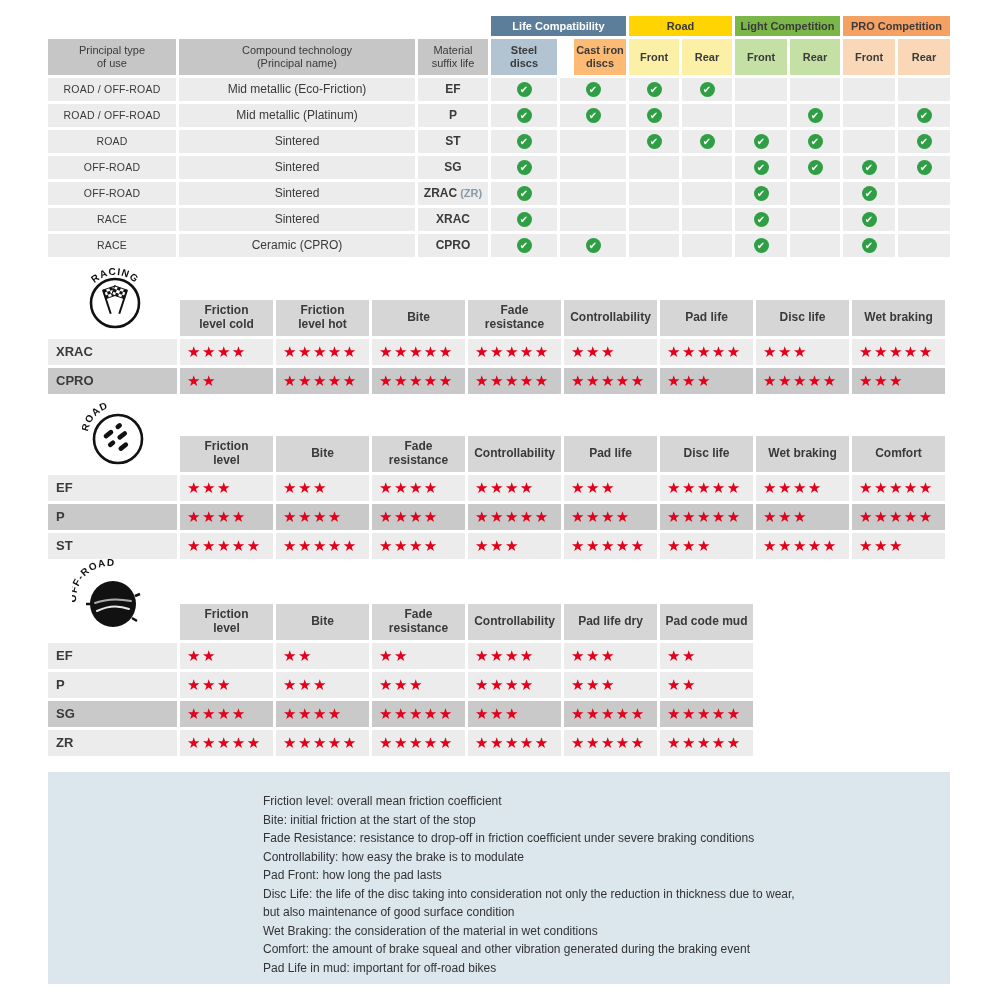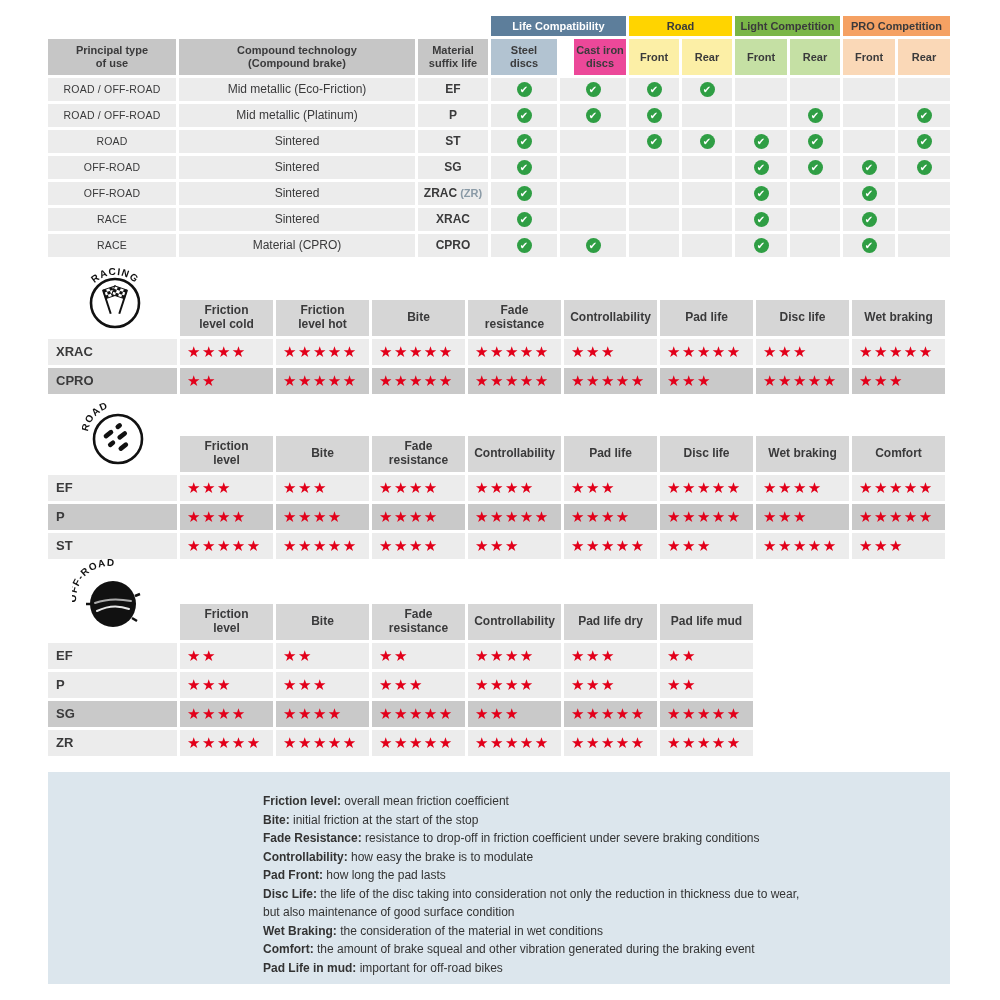--- a/index.html
+++ b/index.html
@@ -10,21 +10,21 @@
   
   .cell { display:flex; align-items:center; justify-content:center; text-align:center;
           background:var(--row_light,#ececec); font-size:11px; white-space:pre-line;
           line-height:1.15; color:#3a3a3b; }
 
   
   #compat-grid { position:absolute; left:48px; top:16px; display:grid;
     grid-template-columns:128px 236px 70px 66px 66px 50px 50px 52px 50px 52px 52px;
     grid-template-rows:20px 36px repeat(7,23px); gap:3px; }
   .group-h { font-weight:bold; font-size:11px; }
-  .left-h  { background:var(--header_gray,#c6c6c6); font-weight:bold; }
+  .left-h  { background:var(--header_gray,#c6c6c6); font-weight:normal; }
   .sub-h   { font-weight:bold; }
   .use-cell { font-size:10.5px; letter-spacing:0.2px; }
   .compound-cell { font-size:12px; }
   .code-cell { font-weight:bold; font-size:12px; }
   .code-note { color:#8a9aa6; font-weight:bold; margin-left:3px; font-size:11px; }
   .check { width:15px; height:15px; border-radius:50%; background:var(--check_green,#2f9e44);
            color:#fff; font-size:10px; display:flex; align-items:center; justify-content:center; }
 
   
   .rating-grid { position:absolute; display:grid; grid-template-rows:36px; grid-auto-rows:26px; gap:3px; }
@@ -43,41 +43,41 @@
   #icon-offroad { position:absolute; left:72px; top:558px; }
   .icon-arc-text { font-size:10px; font-weight:bold; letter-spacing:1px; fill:#111;
                    font-family:"Liberation Sans", sans-serif; }
 
   
   .legend { position:absolute; left:48px; top:772px; width:902px; height:212px;
             background:var(--legend_bg,#dce6ed); padding:20px 20px 0 215px; }
   .legend-title { color:var(--legend_red,#e2001a); font-weight:bold; font-size:12.5px;
                   margin-bottom:7px; letter-spacing:0.5px; }
   .legend-line { font-size:12px; line-height:18.5px; color:#333; }
-  .legend-term { font-weight:bold; }
+  .legend-term { font-weight:normal; }
 </style>
 </head>
 <body>
 
 <div class="page">
 
   <div id="compat-grid">
       <div class="cell group-h" style="grid-area: 1 / 4 / auto / span 2; background: rgb(93, 126, 155); color: rgb(255, 255, 255);">Life Compatibility</div>
       <div class="cell group-h" style="grid-area: 1 / 6 / auto / span 2; background: rgb(255, 212, 0); color: rgb(58, 58, 59);">Road</div>
       <div class="cell group-h" style="grid-area: 1 / 8 / auto / span 2; background: rgb(122, 182, 72); color: rgb(58, 58, 59);">Light Competition</div>
       <div class="cell group-h" style="grid-area: 1 / 10 / auto / span 2; background: rgb(245, 161, 99); color: rgb(58, 58, 59);">PRO Competition</div>
       <div class="cell left-h" style="grid-area: 2 / 1;">Principal type
 of use</div>
       <div class="cell left-h" style="grid-area: 2 / 2;">Compound technology
-(Compound brake)</div>
+(Principal name)</div>
       <div class="cell left-h" style="grid-area: 2 / 3;">Material
 suffix life</div>
       <div class="cell sub-h" style="grid-area: 2 / 4; background: rgb(178, 195, 209);">Steel
 discs</div>
-      <div class="cell sub-h" style="grid-area: 2 / 5; background: #ec4899; margin-left: 14px;">Cast iron
+      <div class="cell sub-h" style="grid-area: 2 / 5; background: #fdba74; margin-left: 14px;">Cast iron
 discs</div>
       <div class="cell sub-h" style="grid-area: 2 / 6; background: rgb(252, 239, 166);">Front</div>
       <div class="cell sub-h" style="grid-area: 2 / 7; background: rgb(252, 239, 166);">Rear</div>
       <div class="cell sub-h" style="grid-area: 2 / 8; background: rgb(197, 224, 164);">Front</div>
       <div class="cell sub-h" style="grid-area: 2 / 9; background: rgb(197, 224, 164);">Rear</div>
       <div class="cell sub-h" style="grid-area: 2 / 10; background: rgb(250, 216, 183);">Front</div>
       <div class="cell sub-h" style="grid-area: 2 / 11; background: rgb(250, 216, 183);">Rear</div>
       <div class="cell use-cell" style="grid-area: 3 / 1;">ROAD / OFF-ROAD</div>
       <div class="cell compound-cell" style="grid-area: 3 / 2;">Mid metallic (Eco-Friction)</div>
       <div class="cell code-cell" style="grid-area: 3 / 3;">EF</div>
@@ -138,21 +138,21 @@
       <div class="cell code-cell" style="grid-area: 8 / 3;">XRAC</div>
       <div class="cell check-cell" style="grid-area: 8 / 4;"><span class="check">✔</span></div>
       <div class="cell check-cell" style="grid-area: 8 / 5;"></div>
       <div class="cell check-cell" style="grid-area: 8 / 6;"></div>
       <div class="cell check-cell" style="grid-area: 8 / 7;"></div>
       <div class="cell check-cell" style="grid-area: 8 / 8;"><span class="check">✔</span></div>
       <div class="cell check-cell" style="grid-area: 8 / 9;"></div>
       <div class="cell check-cell" style="grid-area: 8 / 10;"><span class="check">✔</span></div>
       <div class="cell check-cell" style="grid-area: 8 / 11;"></div>
       <div class="cell use-cell" style="grid-area: 9 / 1;">RACE</div>
-      <div class="cell compound-cell" style="grid-area: 9 / 2;">Material (CPRO)</div>
+      <div class="cell compound-cell" style="grid-area: 9 / 2;">Ceramic (CPRO)</div>
       <div class="cell code-cell" style="grid-area: 9 / 3;">CPRO</div>
       <div class="cell check-cell" style="grid-area: 9 / 4;"><span class="check">✔</span></div>
       <div class="cell check-cell" style="grid-area: 9 / 5;"><span class="check">✔</span></div>
       <div class="cell check-cell" style="grid-area: 9 / 6;"></div>
       <div class="cell check-cell" style="grid-area: 9 / 7;"></div>
       <div class="cell check-cell" style="grid-area: 9 / 8;"><span class="check">✔</span></div>
       <div class="cell check-cell" style="grid-area: 9 / 9;"></div>
       <div class="cell check-cell" style="grid-area: 9 / 10;"><span class="check">✔</span></div>
       <div class="cell check-cell" style="grid-area: 9 / 11;"></div>
     </div>
@@ -287,21 +287,21 @@
     </g>
   </svg>
   <div id="offroad-grid" class="rating-grid" style="grid-template-columns: 129px repeat(6, 93px);">
       <div class="cell rating-h" style="grid-area: 1 / 2;">Friction
 level</div>
       <div class="cell rating-h" style="grid-area: 1 / 3;">Bite</div>
       <div class="cell rating-h" style="grid-area: 1 / 4;">Fade
 resistance</div>
       <div class="cell rating-h" style="grid-area: 1 / 5;">Controllability</div>
       <div class="cell rating-h" style="grid-area: 1 / 6;">Pad life dry</div>
-      <div class="cell rating-h" style="grid-area: 1 / 7;">Pad life mud</div>
+      <div class="cell rating-h" style="grid-area: 1 / 7;">Pad code mud</div>
       <div class="cell row-label" style="grid-area: 2 / 1;">EF</div>
       <div class="cell star-cell" style="grid-area: 2 / 2;">★★</div>
       <div class="cell star-cell" style="grid-area: 2 / 3;">★★</div>
       <div class="cell star-cell" style="grid-area: 2 / 4;">★★</div>
       <div class="cell star-cell" style="grid-area: 2 / 5;">★★★★</div>
       <div class="cell star-cell" style="grid-area: 2 / 6;">★★★</div>
       <div class="cell star-cell" style="grid-area: 2 / 7;">★★</div>
       <div class="cell row-label" style="grid-area: 3 / 1;">P</div>
       <div class="cell star-cell" style="grid-area: 3 / 2;">★★★</div>
       <div class="cell star-cell" style="grid-area: 3 / 3;">★★★</div>

